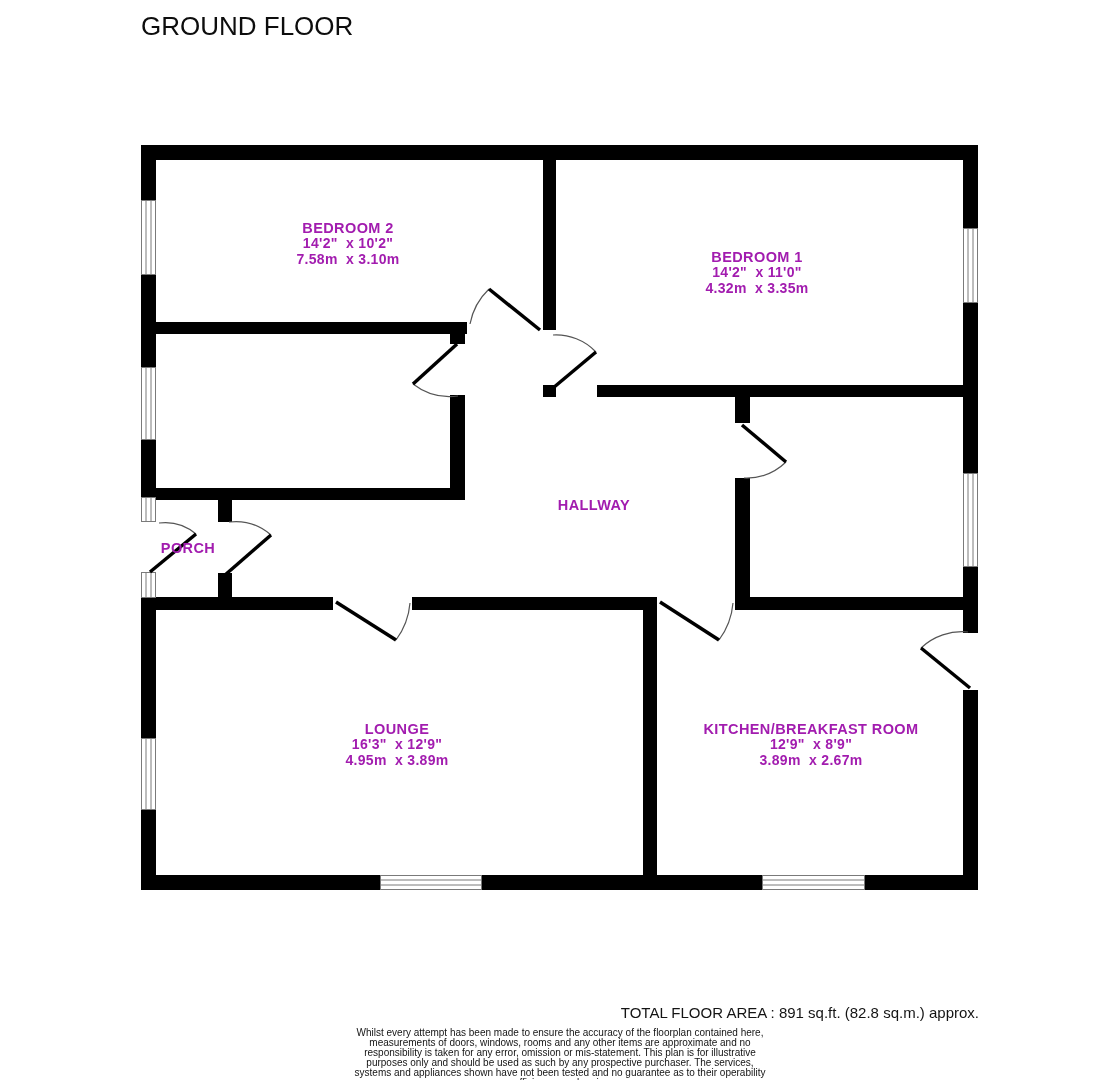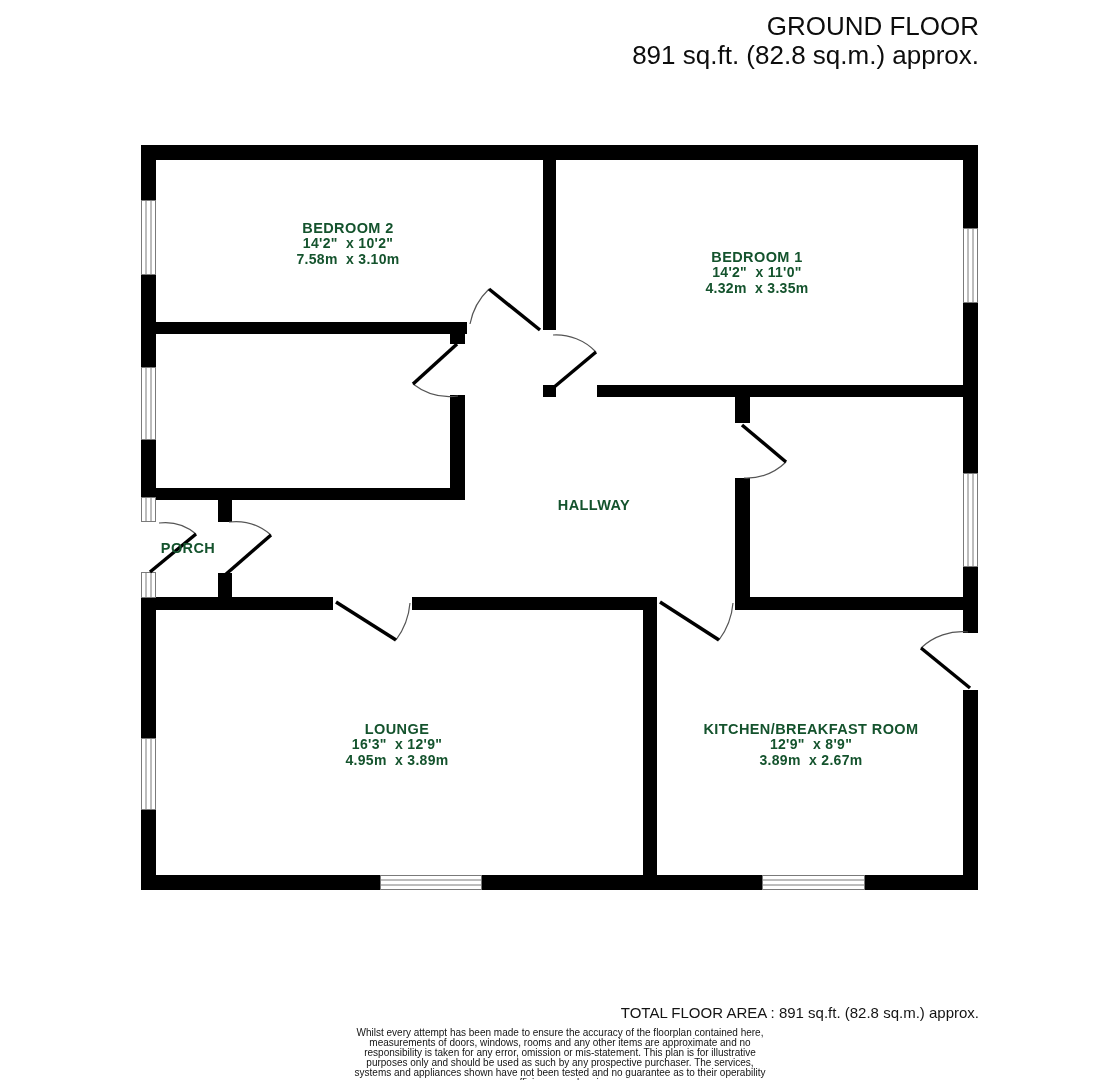--- a/index.html
+++ b/index.html
@@ -1,35 +1,34 @@
 <!DOCTYPE html>
 <html><head>
 <meta charset="utf-8">
 <style>
   html,body{margin:0;padding:0;background:#fff;}
   body{width:1120px;height:1080px;position:relative;font-family:"Liberation Sans",sans-serif;color:#111;}
   .stage{position:absolute;left:0;top:0;width:1120px;height:1080px;}
   .plan-svg{position:absolute;left:0;top:0;}
-  .title-block{position:absolute;left:141px;top:12px;width:838px;text-align:right;font-size:26px;line-height:29px;color:#0d0d0d;}
-  .room-label{position:absolute;transform:translate(-50%,-50%);text-align:center;font-weight:700;color:#14532d;}
+  .title-block{position:absolute;left:141px;top:12px;width:838px;text-align:left;font-size:26px;line-height:29px;color:#0d0d0d;}
+  .room-label{position:absolute;transform:translate(-50%,-50%);text-align:center;font-weight:700;color:#a21caf;}
   .room-name{font-size:14.5px;line-height:16px;letter-spacing:.4px;white-space:nowrap;}
   .room-dims{font-size:14px;line-height:15.5px;letter-spacing:.3px;white-space:pre;}
   .footer{position:absolute;left:141px;top:1006px;width:838px;text-align:center;color:#141414;}
   .footer-total{font-size:15px;line-height:14px;text-align:right;}
   .footer-disclaimer{font-size:10px;line-height:10px;width:414px;margin:8px auto;}
   .footer-credit{font-size:8.5px;line-height:9.6px;margin-top:0;}
 </style>
 </head>
 <body>
 
 <div class="stage">
 
   <div class="title-block">
     <div>GROUND FLOOR</div>
-    <div>891 sq.ft. (82.8 sq.m.) approx.</div>
   </div>
 
   <svg class="plan-svg" width="1120" height="1080" viewBox="0 0 1120 1080">
 
     <g fill="#000">
       <rect x="141" y="145" width="837" height="15"></rect>
 
       <rect x="141" y="875" width="239" height="15"></rect>
       <rect x="482" y="875" width="280" height="15"></rect>
       <rect x="865" y="875" width="113" height="15"></rect>

